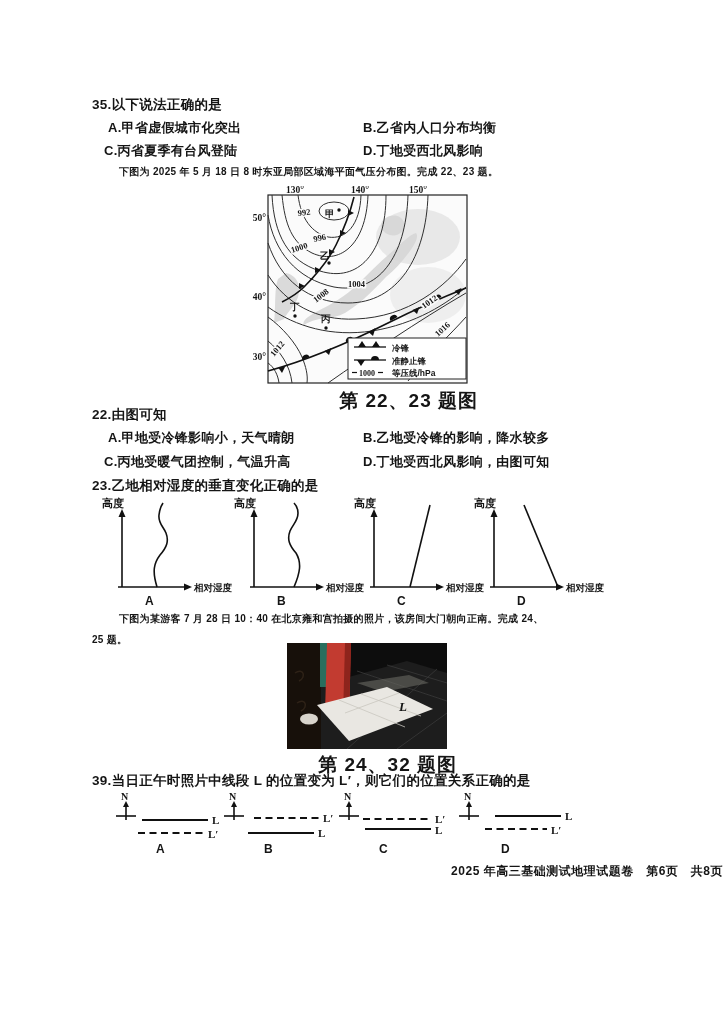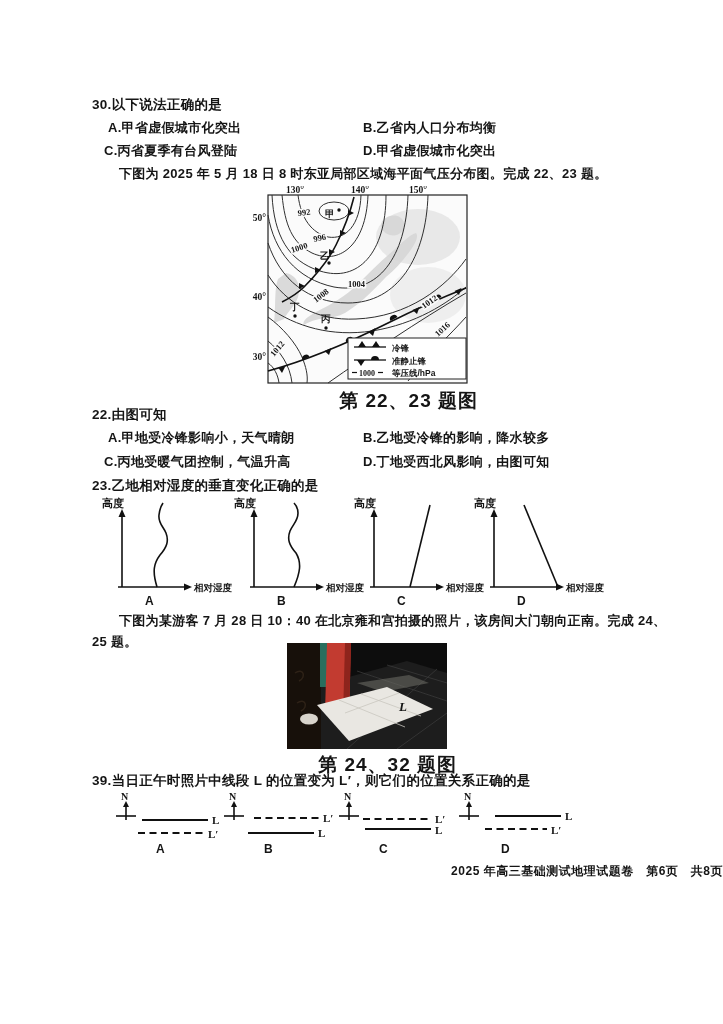--- a/index.html
+++ b/index.html
@@ -4,38 +4,38 @@
 <style>
   html,body{margin:0;padding:0;background:#eaeaea;}
   .page{
     position:relative;width:723px;height:1024px;background:#ffffff;
     font-family:"Liberation Sans","DejaVu Sans",sans-serif;
     color:#151515;font-weight:700;overflow:hidden;
   }
   .abs{position:absolute;white-space:nowrap;}
   .stem{font-size:13.5px;letter-spacing:.3px;}
   .opt{font-size:13px;letter-spacing:.3px;}
-  .intro{font-size:13px;letter-spacing:.3px;}
+  .intro{font-size:10px;letter-spacing:.3px;}
   .caption{font-size:19px;text-align:right;letter-spacing:1px;}
   .footer{font-size:12px;text-align:right;letter-spacing:.5px;}
   svg{display:block;}
   svg text{font-family:"Liberation Sans","DejaVu Sans",sans-serif;font-weight:700;fill:#151515;}
   svg text.num{font-family:"Liberation Serif","DejaVu Serif",serif;}
   .halo{paint-order:stroke;stroke:#fbfbfb;stroke-width:3px;}
 </style>
 </head>
 <body>
 
 <div class="page">
 
-  <div class="abs stem" style="left:92px;top:96px">30.以下说法正确的是</div>
+  <div class="abs stem" style="left:92px;top:96px">35.以下说法正确的是</div>
   <div class="abs opt" style="left:108px;top:119px">A.甲省虚假城市化突出</div>
   <div class="abs opt" style="left:363px;top:119px">B.乙省内人口分布均衡</div>
   <div class="abs opt" style="left:104px;top:142px">C.丙省夏季有台风登陆</div>
-  <div class="abs opt" style="left:363px;top:142px">D.甲省虚假城市化突出</div>
+  <div class="abs opt" style="left:363px;top:142px">D.丁地受西北风影响</div>
 
   <div class="abs intro" style="left:119px;top:165px">下图为 2025 年 5 月 18 日 8 时东亚局部区域海平面气压分布图。完成 22、23 题。</div>
 
   <svg class="abs" style="left:243px;top:186px" width="235" height="204" viewBox="0 0 235 204">
 
     <g>
       <text class="num" x="52" y="7" font-size="9.5" text-anchor="middle">130°</text>
       <text class="num" x="117" y="7" font-size="9.5" text-anchor="middle">140°</text>
       <text class="num" x="175" y="7" font-size="9.5" text-anchor="middle">150°</text>
     </g>

